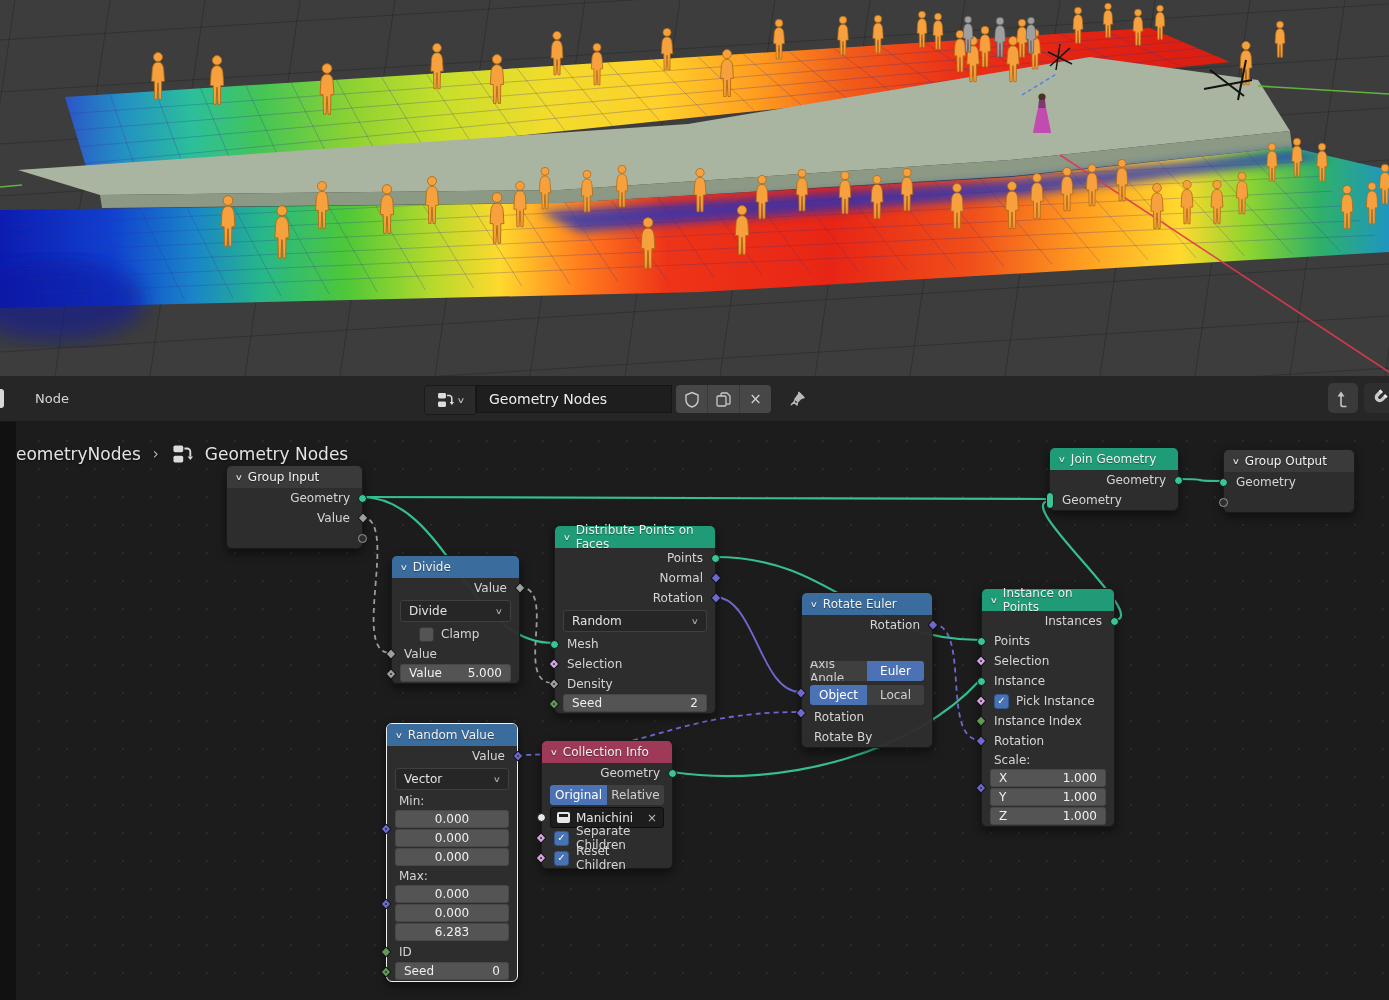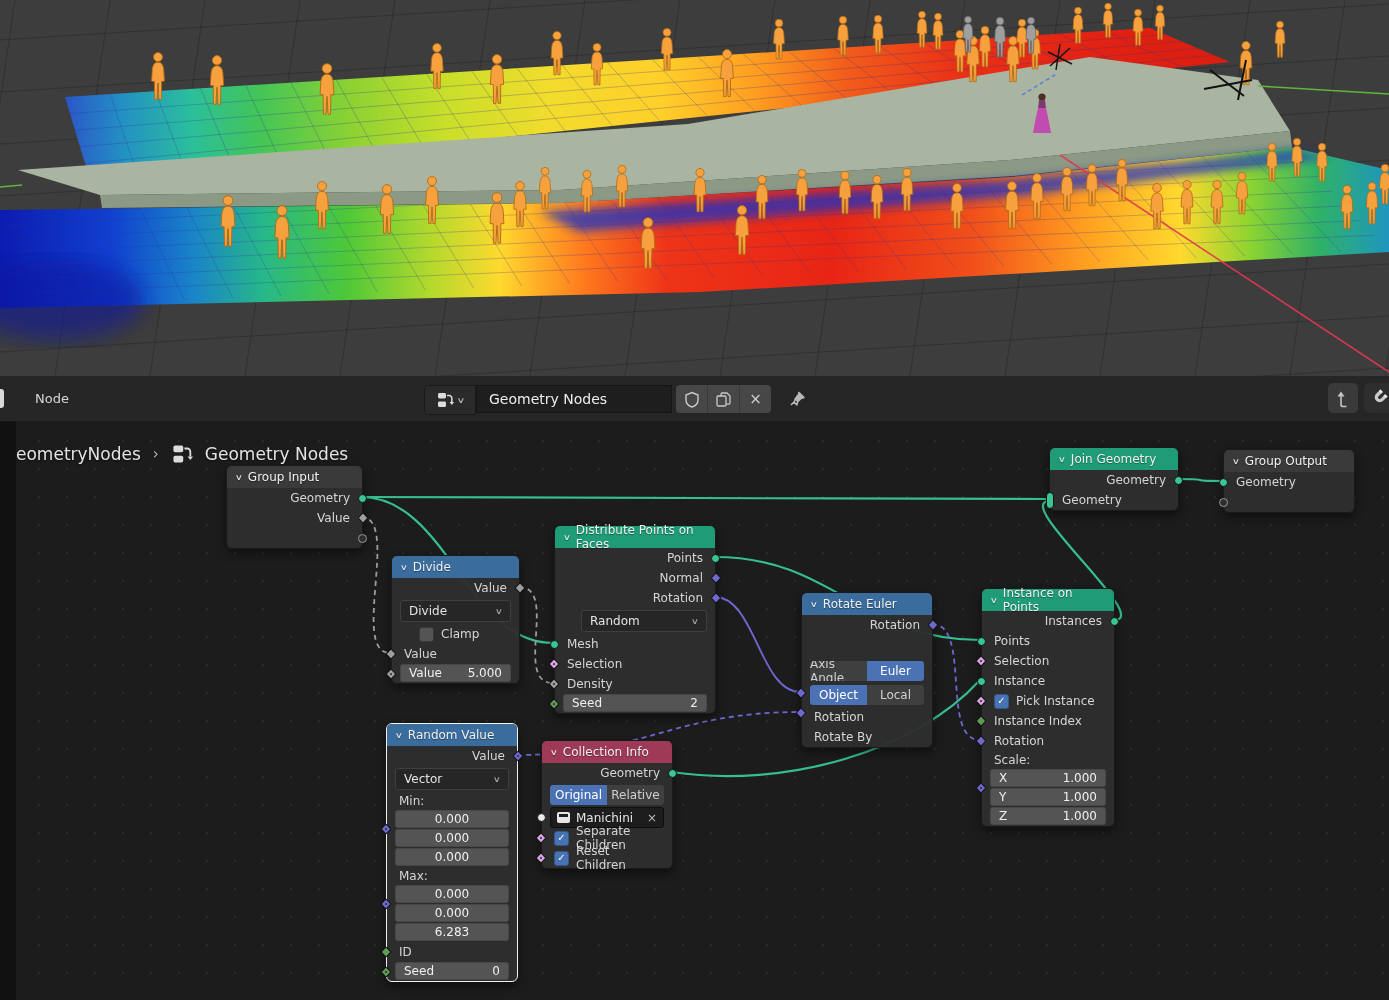--- a/index.html
+++ b/index.html
@@ -487,21 +487,21 @@
           </div>
           <span class="sock right" style="background: rgb(57, 198, 147); top: 27.5px;"></span>
           <div class="row out" style="height: 20px;">
             <span>Normal</span>
           </div>
           <span class="sock d right" style="background: rgb(110, 104, 209); top: 48px;"></span>
           <div class="row out" style="height: 20px;">
             <span>Rotation</span>
           </div>
           <span class="sock d right" style="background: rgb(110, 104, 209); top: 68px;"></span>
-          <div class="row" style="height: 26px; padding: 0px; margin-left: 18px;">
+          <div class="row" style="height: 26px; padding: 0px;">
             <span class="wsel">
               <span>Random</span>
               <span class="chev">∨</span>
             </span>
           </div>
           <div class="row" style="height: 20px;">
             <span>Mesh</span>
           </div>
           <span class="sock left" style="background: rgb(57, 198, 147); top: 113.5px;"></span>
           <div class="row" style="height: 20px;">

